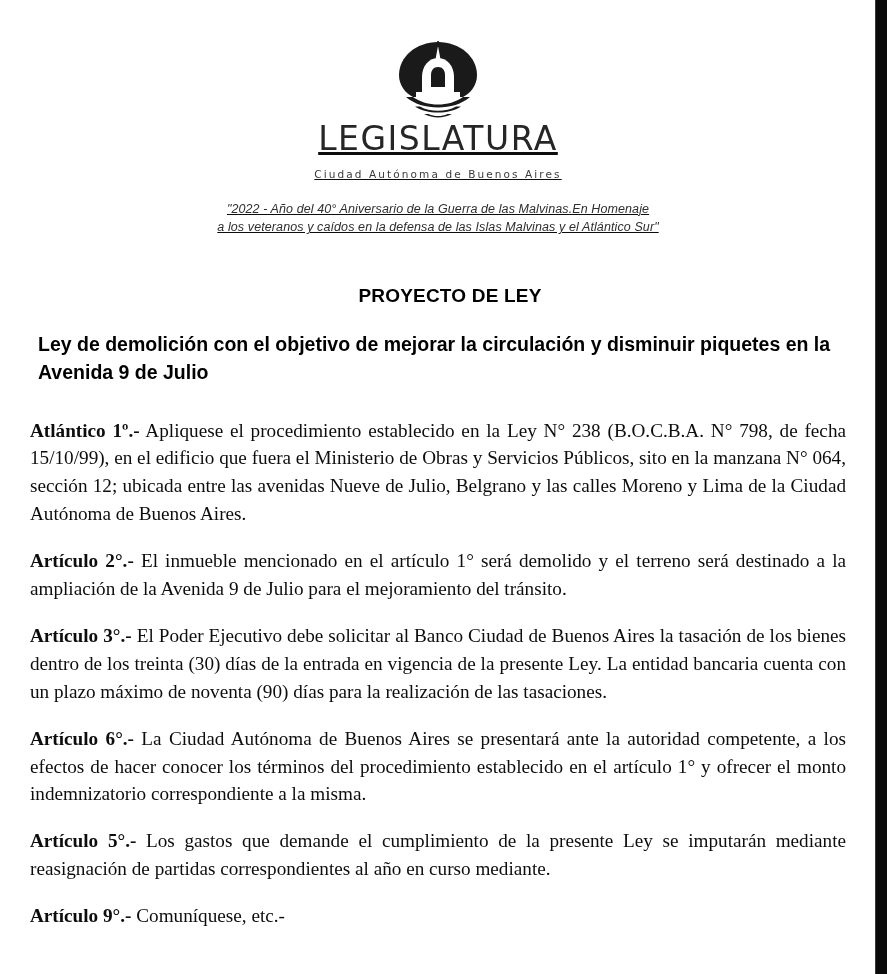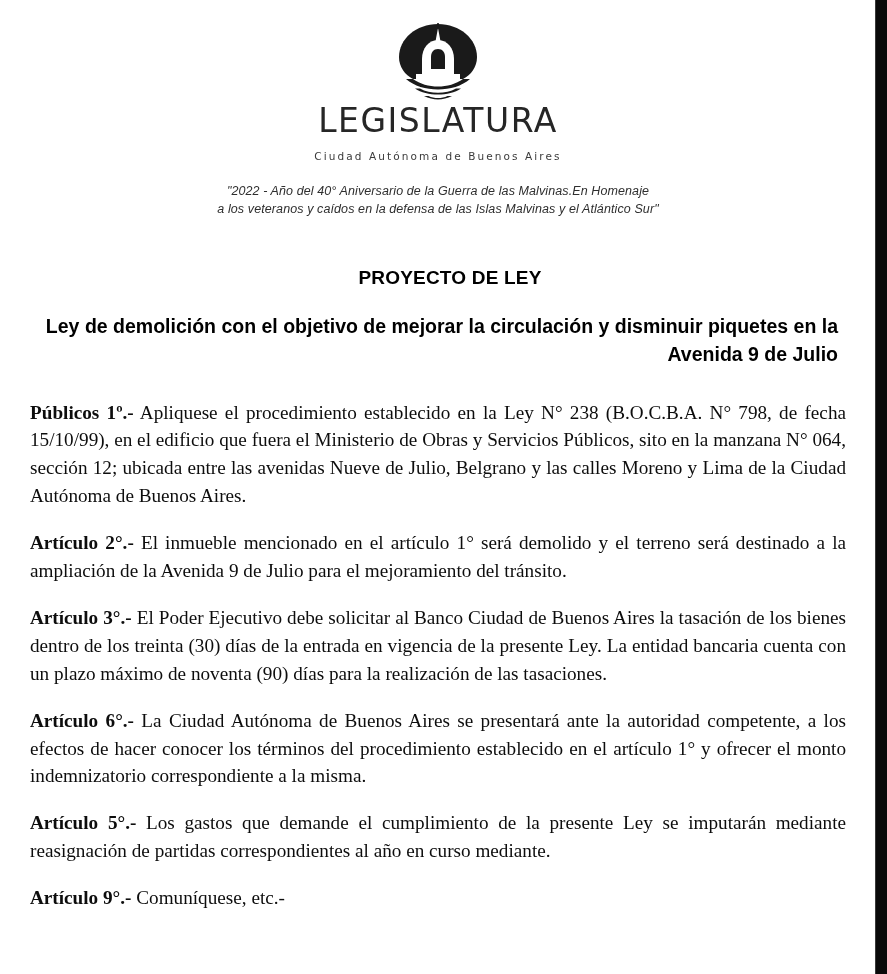--- a/index.html
+++ b/index.html
@@ -32,22 +32,23 @@
     top: 0;
     left: 0;
     width: 876px;
     height: 974px;
     background: #ffffff;
     box-sizing: border-box;
   }
 
   
   .letterhead {
-    padding-top: 22px;
+    padding-top: 40px;
     text-align: center;
+    text-decoration: underline;
   }
 
   .logo-mark {
     display: block;
     margin: 0 auto;
     width: 92px;
     height: 78px;
   }
 
   .wordmark {
@@ -86,21 +87,21 @@
     font-weight: bold;
     font-size: 19px;
     letter-spacing: 0.2px;
     color: #000;
     padding-left: 24px;
   }
 
   .doc-title {
     margin: 24px auto 0 auto;
     width: 800px;
-    text-align: right;
+    text-align: left;
     font-family: "Liberation Sans", sans-serif;
     font-weight: bold;
     font-size: 19.5px;
     line-height: 1.42;
     color: #000;
   }
 
   
   .articles {
     margin: 30px 30px 0 30px;
@@ -158,21 +159,21 @@
     </div>
   </header>
 
   <div class="doc-kicker">PROYECTO DE LEY</div>
 
   <h1 class="doc-title">Ley de demolición con el objetivo de mejorar la circulación y disminuir piquetes en la Avenida 9 de Julio</h1>
 
   <section class="articles">
 
     <p class="article">
-      <span class="article-label">Públicos 1º.-</span><span> Apliquese el procedimiento establecido en la Ley N° 238 (B.O.C.B.A. N° 798, de fecha 15/10/99), en el edificio que fuera el Ministerio de Obras y Servicios Públicos, sito en la manzana N° 064, sección 12; ubicada entre las avenidas Nueve de Julio, Belgrano y las calles Moreno y Lima de la Ciudad Autónoma de Buenos Aires.</span>
+      <span class="article-label">Atlántico 1º.-</span><span> Apliquese el procedimiento establecido en la Ley N° 238 (B.O.C.B.A. N° 798, de fecha 15/10/99), en el edificio que fuera el Ministerio de Obras y Servicios Públicos, sito en la manzana N° 064, sección 12; ubicada entre las avenidas Nueve de Julio, Belgrano y las calles Moreno y Lima de la Ciudad Autónoma de Buenos Aires.</span>
     </p>
 
     <p class="article">
       <span class="article-label">Artículo 2°.-</span><span> El inmueble mencionado en el artículo 1° será demolido y el terreno será destinado a la ampliación de la Avenida 9 de Julio para el mejoramiento del tránsito.</span>
     </p>
 
     <p class="article">
       <span class="article-label">Artículo 3°.-</span><span> El Poder Ejecutivo debe solicitar al Banco Ciudad de Buenos Aires la tasación de los bienes dentro de los treinta (30) días de la entrada en vigencia de la presente Ley. La entidad bancaria cuenta con un plazo máximo de noventa (90) días para la realización de las tasaciones.</span>
     </p>
 

